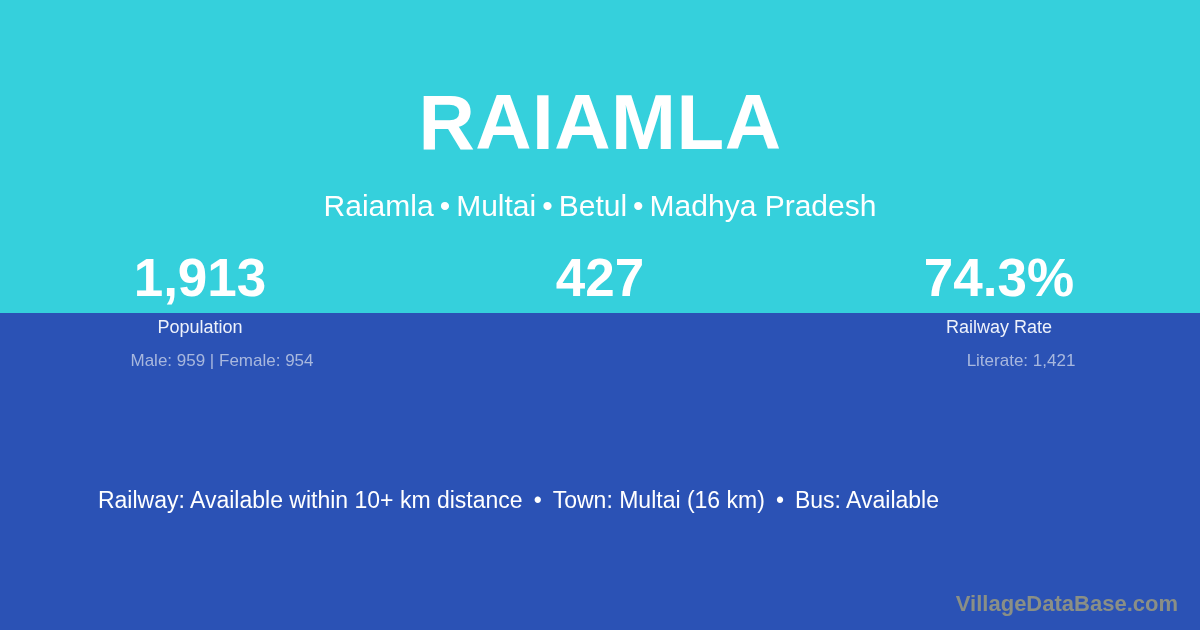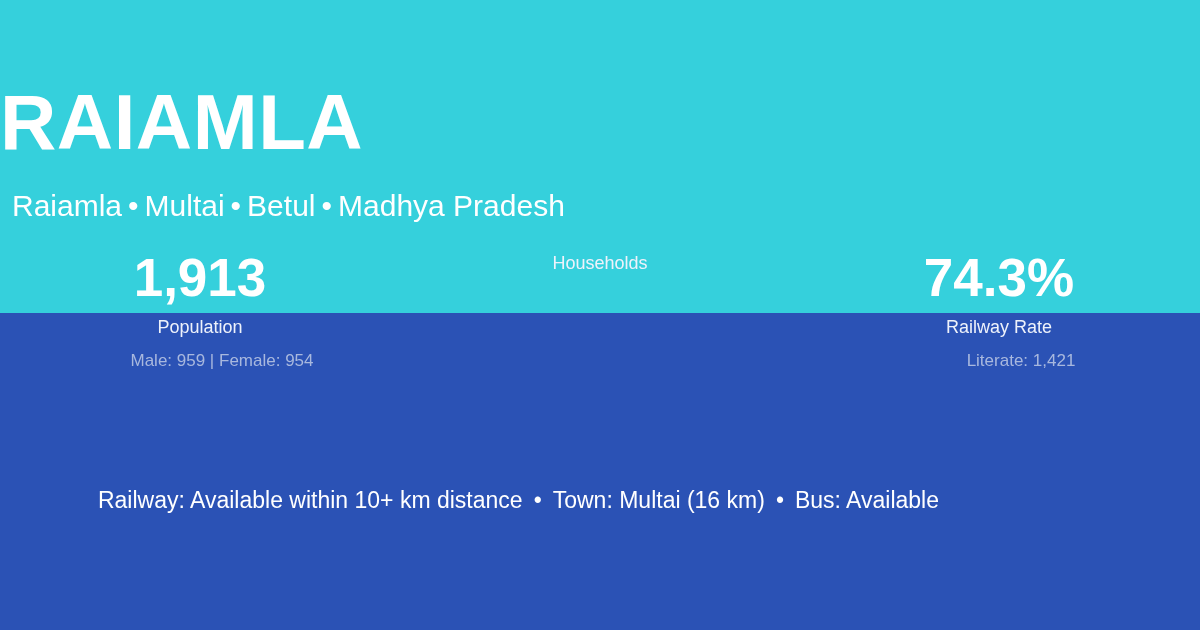--- a/index.html
+++ b/index.html
@@ -39,21 +39,21 @@
     height: 317px;
     background: #2b52b5;
   }
 
   
   .header {
     position: absolute;
     left: 0;
     top: 0;
     width: 1200px;
-    text-align: left;
+    text-align: center;
     z-index: 5;
   }
   .village-title {
     margin: 0;
     padding-top: 82px;
     font-size: 78px;
     line-height: 80px;
     font-weight: 700;
     letter-spacing: 0.5px;
     color: #ffffff;
@@ -174,29 +174,30 @@
 
   <div class="stats-row">
 
     <div class="stat-col pop">
       <span class="stat-value">1,913</span>
       <span class="stat-label">Population</span>
       <span class="stat-detail">Male: 959 | Female: 954</span>
     </div>
 
     <div class="stat-col house">
-      <span class="stat-label">Households</span>
+      <span class="stat-value">427</span>
     </div>
 
     <div class="stat-col lit">
       <span class="stat-value">74.3%</span>
       <span class="stat-label">Railway Rate</span>
       <span class="stat-detail">Literate: 1,421</span>
     </div>
 
   </div>
 
   <div class="infra-line">
     <span>Railway: Available within 10+ km distance</span><span class="infra-sep">•</span><span>Town: Multai (16 km)</span><span class="infra-sep">•</span><span>Bus: Available</span>
   </div>
 
+  <div class="watermark">VillageDataBase.com</div>
 
 </div>
 
 </body></html>

